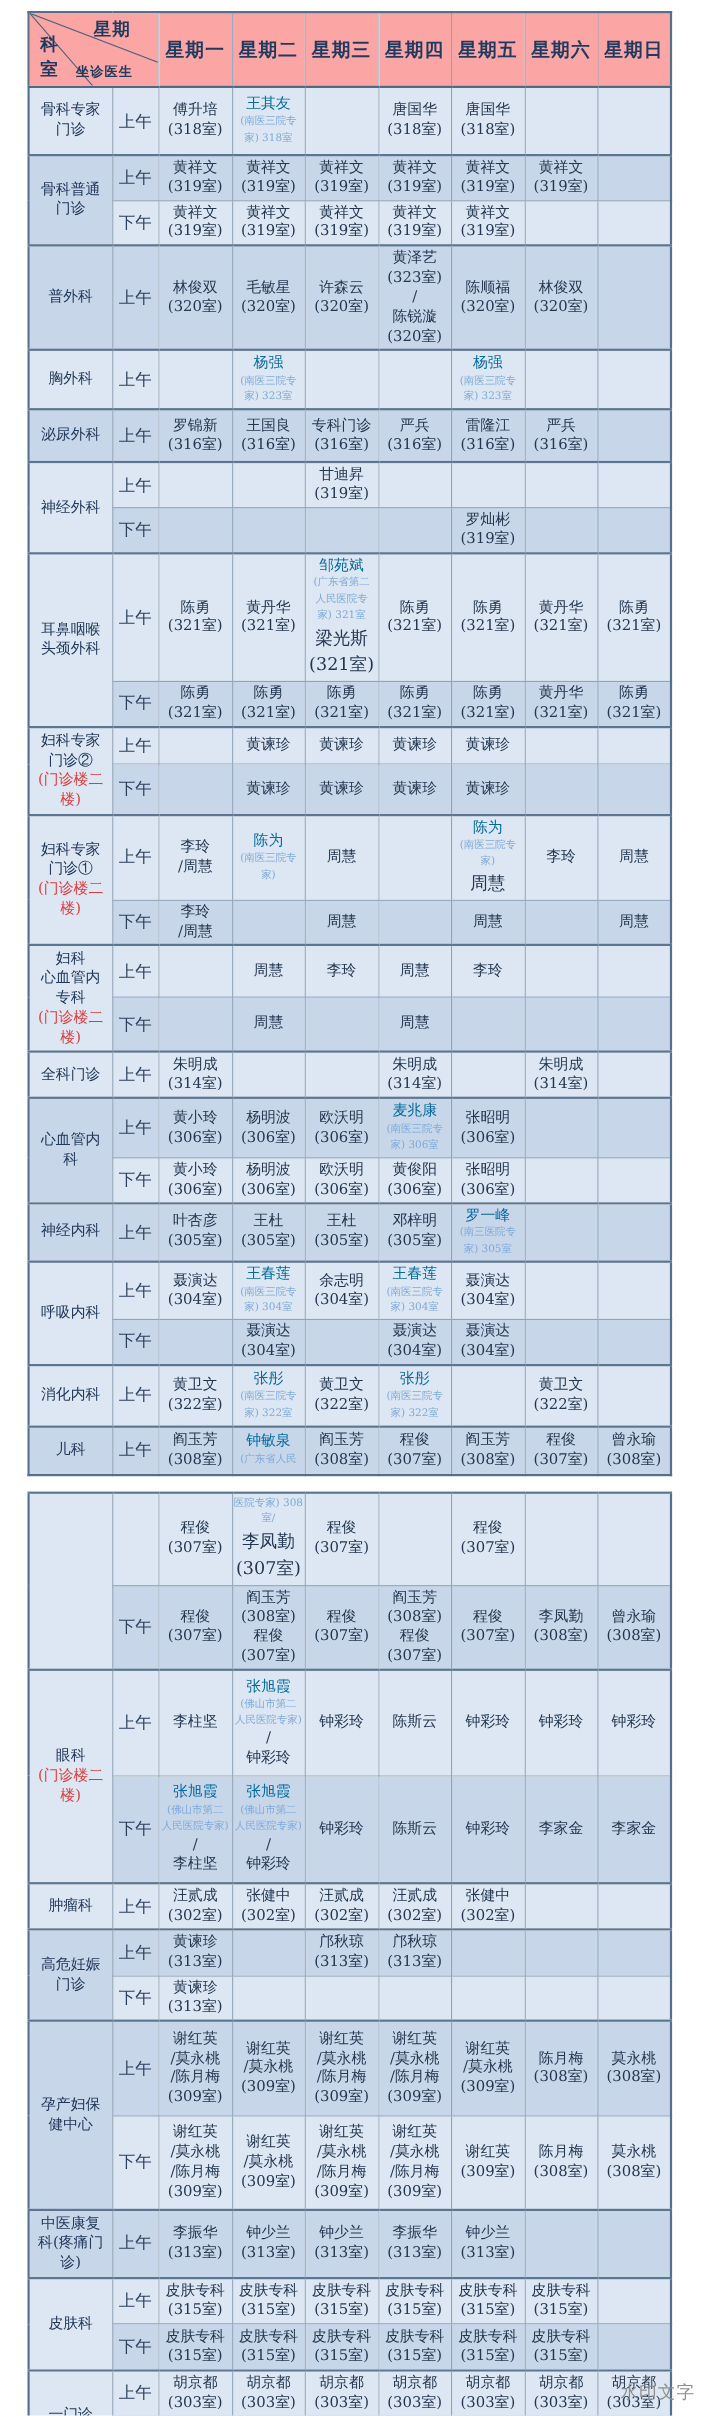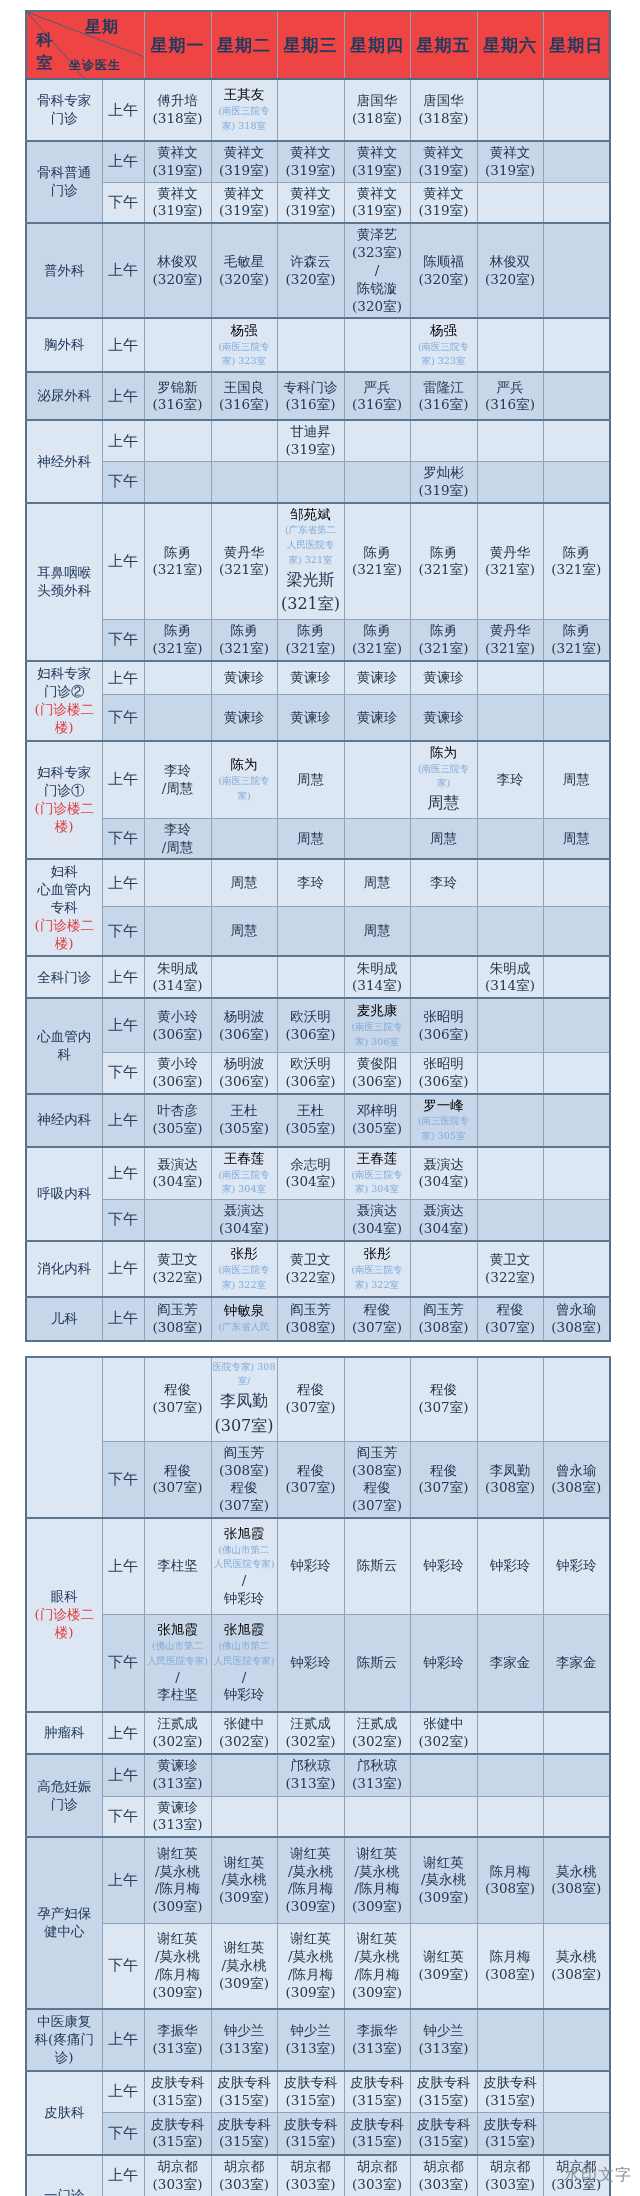--- a/index.html
+++ b/index.html
@@ -9,31 +9,31 @@
     -webkit-font-smoothing:antialiased;overflow:hidden;
   }
   table.t{
     border-collapse:collapse;table-layout:fixed;width:584px;margin-left:25px;
     border:2px solid #54708c;
   }
   table.t1{margin-top:10px;}
   table.t2{margin-top:14px;}
   td,th{border:1px solid #90a4b8;overflow:hidden;vertical-align:middle;text-align:center;padding:2px 1px;word-break:break-all;}
   thead th{
-    background:#ef4444;border-bottom:2px solid #4f6a85;color:#1e3a5f;
+    background:#fca5a5;border-bottom:2px solid #4f6a85;color:#1e3a5f;
     font-size:17px;font-weight:bold;height:62px;letter-spacing:1px;
   }
   tr.light td{background:#dde7f3;}
   tr.dark td{background:#c7d7e9;}
   tr.sec-top td{border-top:2px solid #5d7690;}
   td.dept{font-size:13.5px;color:#20385a;line-height:1.35;padding:3px 2px;}
   td.period{font-size:15px;color:#2a3f5c;}
   td.c{font-size:13.5px;color:#233750;}
   .ln{line-height:1.32;}
-  .ln.b{color:#000000;}
+  .ln.b{color:#0369a1;}
   .ln.bs{color:#7fa9da;font-size:9.5px;line-height:1.55;}
   .ln.ds{font-size:16px;line-height:1.55;}
   .ln.r{color:#e03c3c;}
   th.corner{position:relative;padding:0;}
   th.corner span{position:absolute;color:#1e3a5f;font-weight:bold;}
   span.cw{top:5px;left:58px;font-size:16px;}
   span.cd{top:16px;left:9px;width:18px;font-size:16px;line-height:1.45;white-space:normal;}
   span.cm{bottom:4px;left:42px;font-size:12px;margin-top:31px;}
   svg.diag{position:absolute;left:0;top:0;width:100%;height:100%;}
   svg.diag line{stroke:#44607c;stroke-width:1;}

